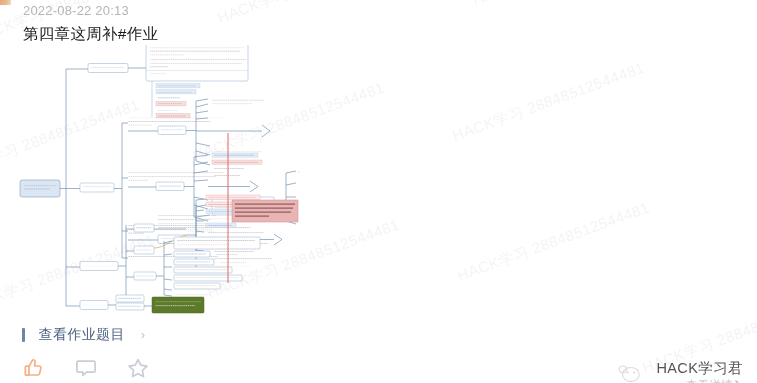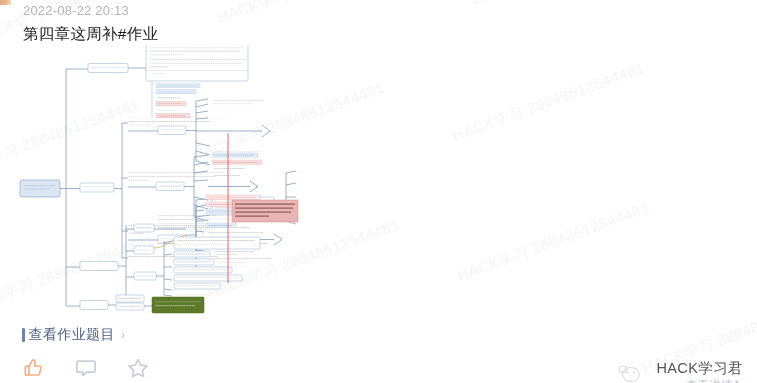--- a/index.html
+++ b/index.html
@@ -45,21 +45,21 @@
   
   #mindmap{
     position:absolute;left:0;top:45px;width:300px;height:278px;
     z-index:6;
   }
   #mindmap svg{display:block;}
 
   
   .view-topic{
     position:absolute;left:22px;top:326px;
-    display:flex;align-items:center;gap:4px;z-index:8;
+    display:flex;align-items:center;gap:14px;z-index:8;
   }
   .view-topic .bar{width:2.5px;height:14px;background:#6e84a8;border-radius:1px;}
   .view-topic .vt-label{font-size:14px;color:#4a5f80;letter-spacing:.4px;}
   .view-topic .vt-chev{font-size:12px;color:#b9c0cc;margin-left:2px;}
 
   
   .actions{
     position:absolute;left:22px;top:356px;
     display:flex;align-items:center;gap:28px;z-index:8;
   }

